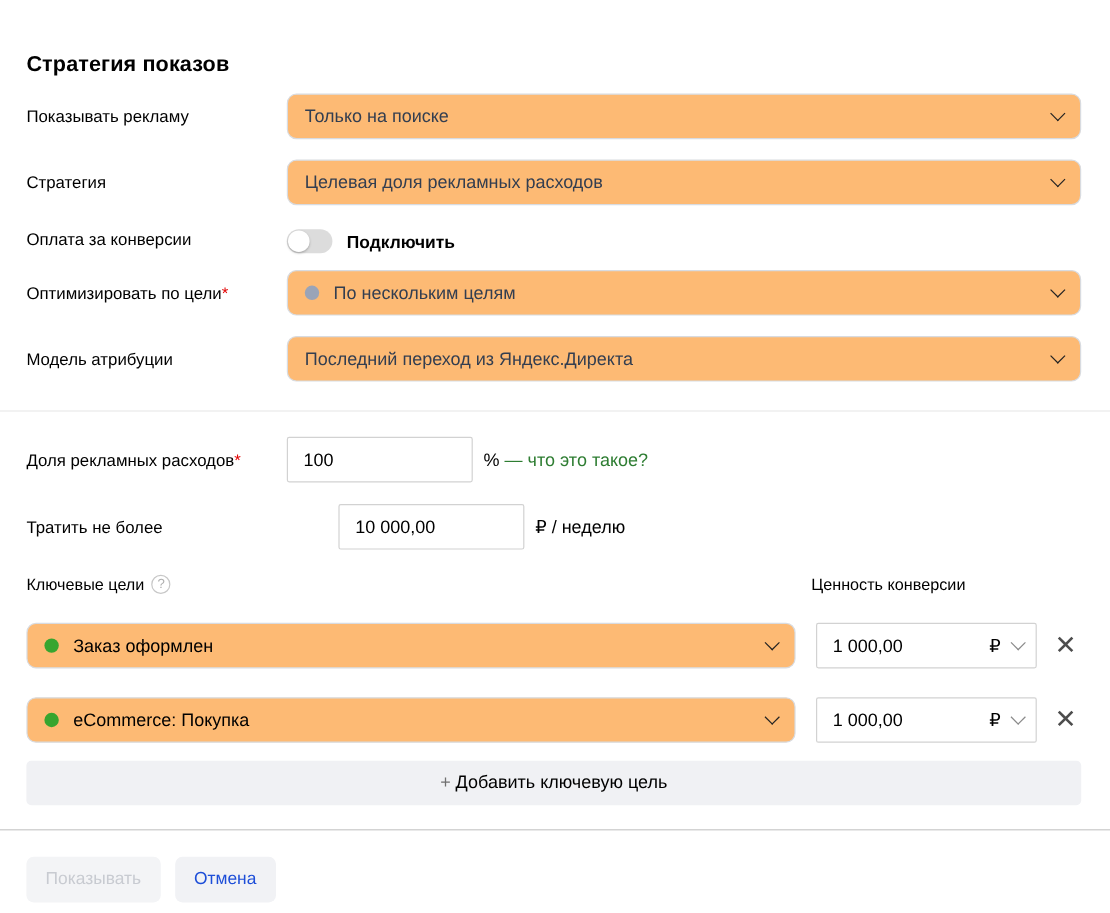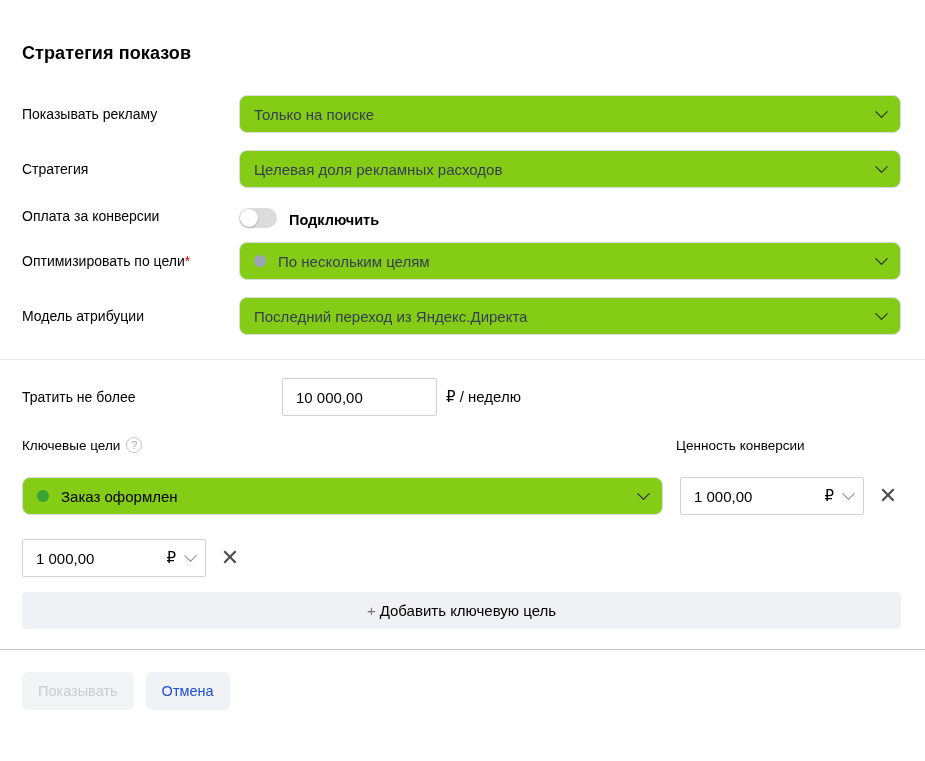--- a/index.html
+++ b/index.html
@@ -9,30 +9,30 @@
 
   .page-title { font-size:18px; font-weight:bold; padding:12px 0 0 22px; letter-spacing:.1px;margin-top:31px; }
 
   .form-row { display:flex; align-items:center; padding:0 24px 0 22px; }
   .form-row.top-align { align-items:flex-start; }
   .label-col { width:217px; flex:0 0 217px; font-size:14px; padding-right:10px; }
   .req { color:#e20000; }
   .field-col { flex:1; }
 
   .select {
-    height:38px; border:1px solid #d8dbe0; border-radius:8px; background:#84cc16;
+    height:38px; border:1px solid #d8dbe0; border-radius:8px; background:#fdba74;
     display:flex; align-items:center; padding:16px 14px; cursor:pointer;
     font-size:15px; color:#333e50;
   }
   .select .sel-text { flex:1; white-space:nowrap; overflow:hidden; }
   .chevron { width:9px; height:9px; border-right:1.6px solid #222; border-bottom:1.6px solid #222;
     transform:rotate(45deg) translate(-2px,-2px); flex:0 0 auto; }
   .dot { width:12px; height:12px; border-radius:50%; margin-right:12px; flex:0 0 auto; }
 
-  .mt-row1 { margin-top:31px; }
+  .mt-row1 { margin-top:14px; }
   .gap17 { margin-top:17px; }
 
   .toggle-block { padding-top:3px; }
   .toggle-line { display:flex; align-items:flex-end; }
   .toggle { width:38px; height:20px; border-radius:10px; background:#dcdcdc; position:relative; cursor:pointer; flex:0 0 auto; }
   .toggle .knob { position:absolute; left:1px; top:1px; width:18px; height:18px; border-radius:50%;
     background:#fff; box-shadow:0 1px 2px rgba(0,0,0,.25); }
   .toggle-label { font-weight:bold; font-size:14.5px; margin-left:12px; }
   .toggle-desc { font-size:13.5px; line-height:21px; margin-top:7px; max-width:628px; color:#111; }
 
@@ -131,20 +131,27 @@
     <div class="field-col">
       <div class="select">
         <span class="sel-text">Последний переход из Яндекс.Директа</span>
         <span class="chevron"></span>
       </div>
     </div>
   </div>
 
   <hr class="divider-light">
 
+  <div class="form-row" style="margin-top:21px;">
+    <div class="label-col"><span>Доля рекламных расходов</span><span class="req">*</span></div>
+    <div class="field-col" style="display:flex;align-items:center;">
+      <input class="input-box" value="100" style="">
+      <span class="unit-text"><b style="font-weight:normal;">%</b> <span class="green-link">— что это такое?</span></span>
+    </div>
+  </div>
 
   <div class="form-row" style="margin-top:18px;gap:43px;">
     <div class="label-col">Тратить не более</div>
     <div class="field-col" style="display:flex;align-items:center;">
       <input class="input-box" value="10 000,00" style="">
       <span class="unit-text">₽ / неделю</span>
     </div>
   </div>
 
   <div class="goals-section">
@@ -165,20 +172,25 @@
       </div>
       <div class="value-box">
         <span class="val">1 000,00</span>
         <span class="cur">₽</span>
         <span class="chevron" style="border-color:#8a8a8a;"></span>
       </div>
       <button class="remove-btn">✕</button>
     </div>
 
     <div class="goal-row">
+      <div class="select goal-select">
+        <span class="dot" style="background:#37a52f;"></span>
+        <span class="sel-text" style="color:#000;">eCommerce: Покупка</span>
+        <span class="chevron"></span>
+      </div>
       <div class="value-box">
         <span class="val">1 000,00</span>
         <span class="cur">₽</span>
         <span class="chevron" style="border-color:#8a8a8a;"></span>
       </div>
       <button class="remove-btn">✕</button>
     </div>
 
     <button class="add-goal-btn"><span class="plus">+</span><span>Добавить ключевую цель</span></button>
   </div>

